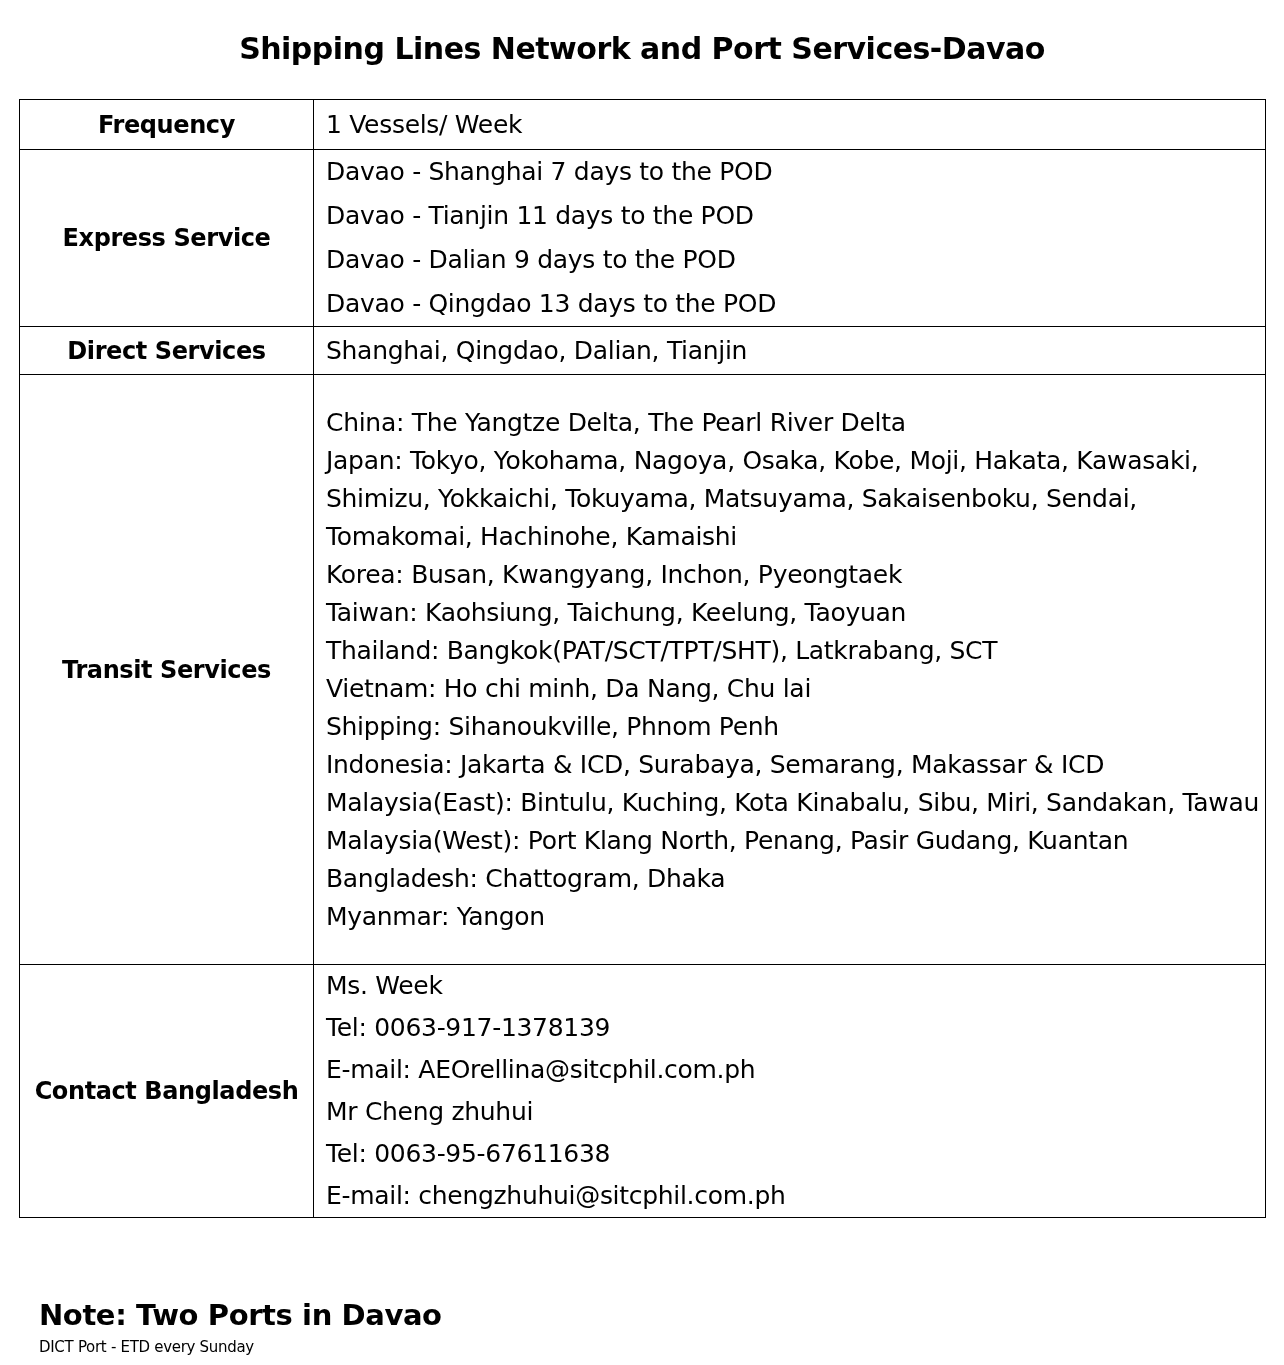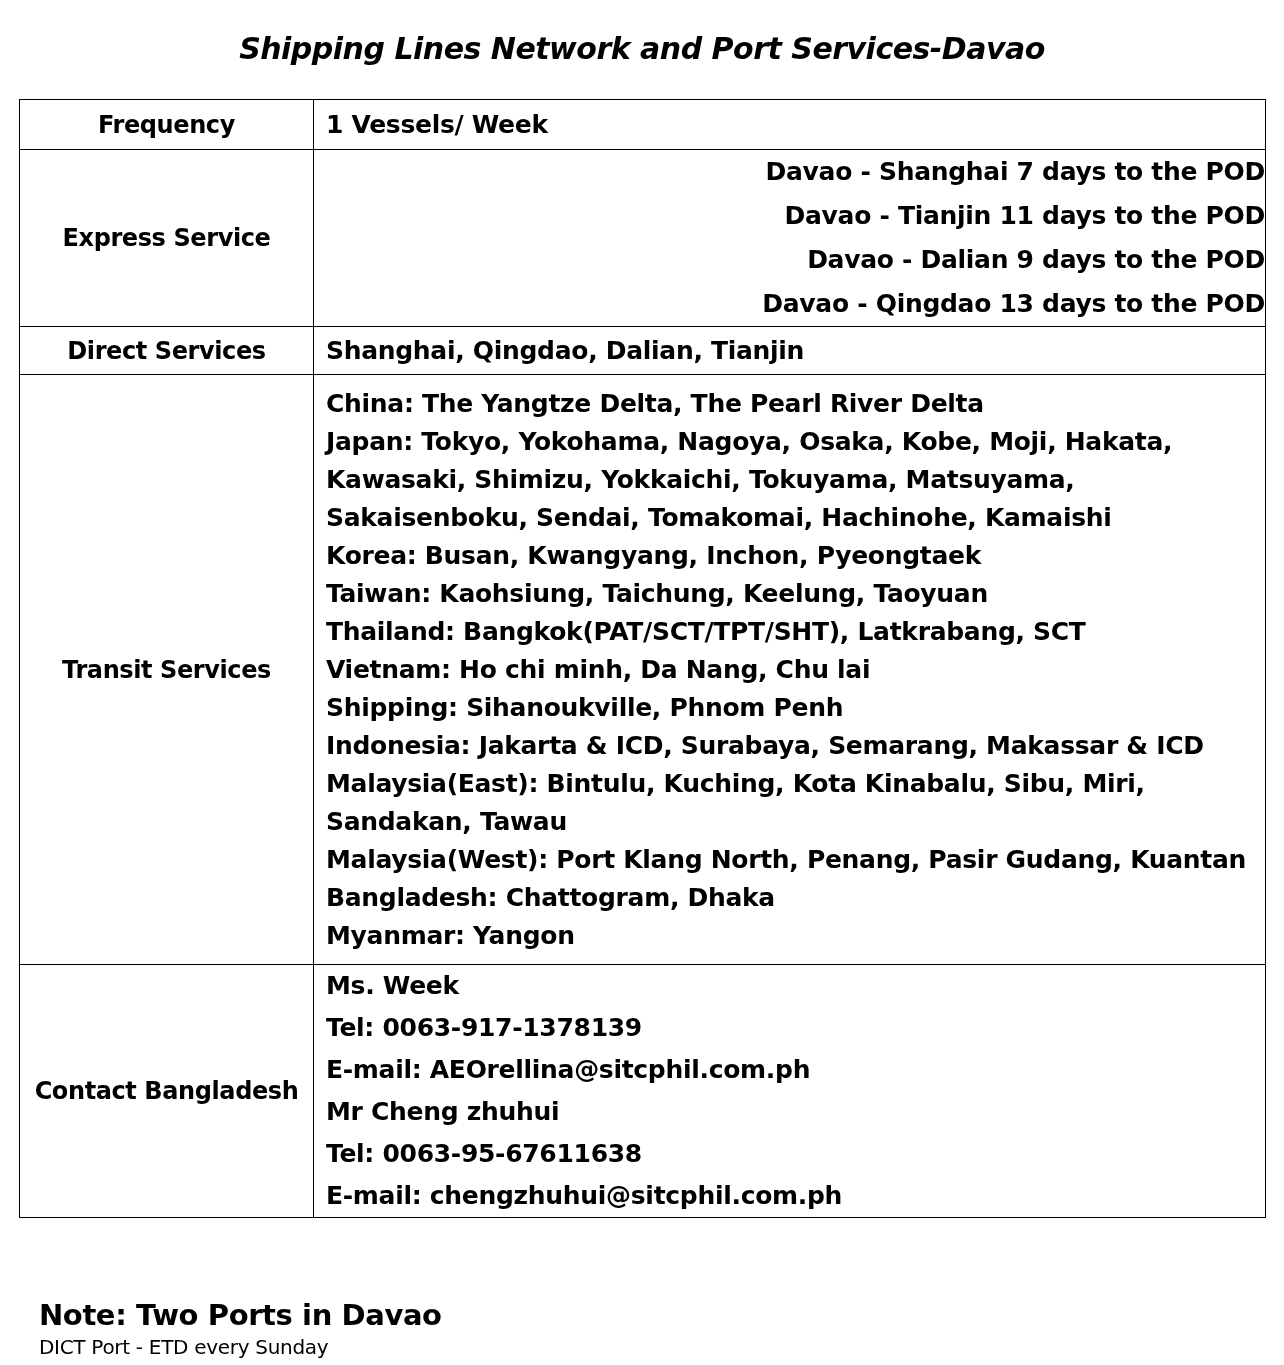--- a/index.html
+++ b/index.html
@@ -1,40 +1,40 @@
 <!DOCTYPE html>
 <html><head>
 <meta charset="utf-8">
 <style>
   html, body { margin: 0; padding: 0; background: #ffffff; }
   body { width: 1284px; height: 1365px; position: relative; overflow: hidden;
          font-family: "DejaVu Sans", "Liberation Sans", sans-serif; color: #000; }
   .title { position: absolute; top: 28px; left: 0; width: 1284px; text-align: center;
-           font-weight: bold; font-size: 30px; letter-spacing: -0.5px; line-height: 42px; font-style: italic; }
+           font-weight: bold; font-size: 30px; letter-spacing: -0.5px; line-height: 42px; }
   table.svc { position: absolute; top: 99px; left: 19px; width: 1246px; border-collapse: collapse;
               table-layout: fixed; }
   table.svc td, table.svc th { border: 1.5px solid #000; padding: 0; vertical-align: middle; }
   col.c1 { width: 294px; }
   col.c2 { width: 952px; }
   th { font-weight: bold; font-size: 24px; letter-spacing: -0.4px; text-align: center; }
   .label { font-weight: bold; font-size: 24px; letter-spacing: -0.4px; text-align: center; margin-top: 14px; }
-  .desc { font-size: 25px; letter-spacing: -0.3px; padding-left: 12px !important; font-weight: bold; }
+  .desc { font-size: 25px; letter-spacing: -0.3px; padding-left: 12px !important; }
   .desc .line { display: block; white-space: nowrap; }
   .h-head { height: 53px; }
   .h-freq { height: 50px; }
   .h-exp { height: 176px; }
-  .h-exp .line { line-height: 44px; text-align: right; }
+  .h-exp .line { line-height: 44px; }
   .h-dir { height: 48px; }
   .h-tr { height: 590px; }
   .h-tr .line { line-height: 38px; white-space: normal; }
   .h-ct { height: 250px; }
   .h-ct .line { line-height: 42px; }
   .note { position: absolute; left: 39px; top: 1298px; }
   .note-title { font-weight: bold; font-size: 29px; letter-spacing: -0.4px; line-height: 34px; }
-  .note-line { font-size: 20px; letter-spacing: -0.3px; line-height: 30px; }
+  .note-line { font-size: 15px; letter-spacing: -0.3px; line-height: 30px; }
 </style>
 </head>
 <body>
 
 <div class="title">Shipping Lines Network and Port Services-Davao</div>
 
 <table class="svc">
   <colgroup>
       <col class="c1">
       <col class="c2">

